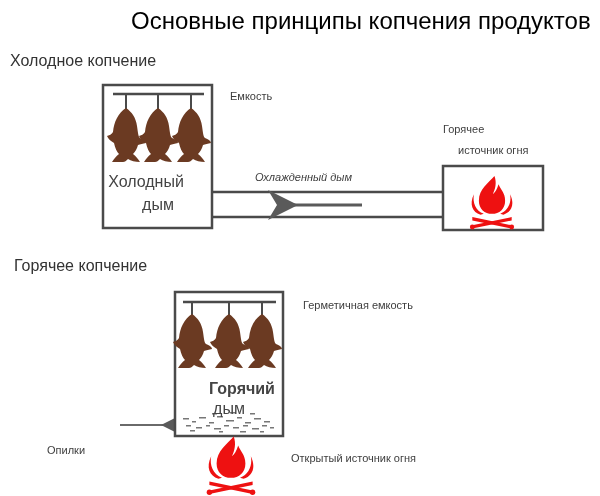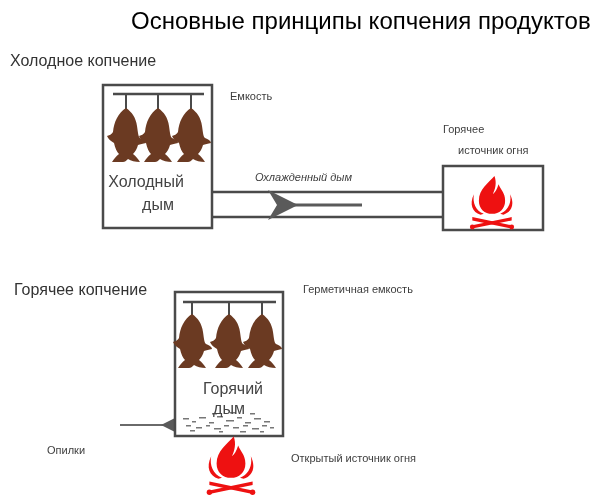--- a/index.html
+++ b/index.html
@@ -10,21 +10,21 @@
   .section { font-size:16px; color:#333; }
   .label { font-size:11px; color:#3d3d3d; }
   .inner { font-size:16px; color:#444; text-align:center; }
   svg.diagram { position:absolute; left:0; top:0; }
 </style>
 </head>
 <body>
 
 <div class="txt title" style="left:131px; top:9px;">Основные принципы копчения продуктов</div>
 <div class="txt section" style="left:10px; top:53px;">Холодное копчение</div>
-<div class="txt section" style="left:14px; top:258px;margin-top:24px;">Горячее копчение</div>
+<div class="txt section" style="left:14px; top:258px;">Горячее копчение</div>
 
 <svg class="diagram" width="600" height="496" viewBox="0 0 600 496">
   <defs>
 
     <path id="fish" d="M0,0
       C6,4 10,10 11,18
       C12,24 12,28 14,30
       C17,31 20,33 20,35
       C17,36 14,36 12,37
       C11,41 9,44 7,46
@@ -124,17 +124,17 @@
   </g>
 </svg>
 
 <div class="txt label" style="left:230px; top:91px;">Емкость</div>
 <div class="txt inner" style="left:106px; top:174px; width:80px;">Холодный</div>
 <div class="txt inner" style="left:106px; top:197px; width:104px;">дым</div>
 <div class="txt label" style="left:255px; top:172px;font-style:italic;">Охлажденный дым</div>
 <div class="txt label" style="left:443px; top:124px;">Горячее</div>
 <div class="txt label" style="left:458px; top:145px;">источник огня</div>
 
-<div class="txt label" style="left:303px; top:284px;text-align:right;">Герметичная емкость</div>
-<div class="txt inner" style="left:177px; top:381px; width:112px;">Горячий</div>
+<div class="txt label" style="left:303px; top:300px;text-align:right;">Герметичная емкость</div>
+<div class="txt inner" style="left:186px; top:381px; width:112px;font-weight:bold;">Горячий</div>
 <div class="txt inner" style="left:177px; top:401px; width:104px;">дым</div>
 <div class="txt label" style="left:47px; top:417px;margin-top:28px;">Опилки</div>
 <div class="txt label" style="left:291px; top:453px;">Открытый источник огня</div>
 
 </body></html>

